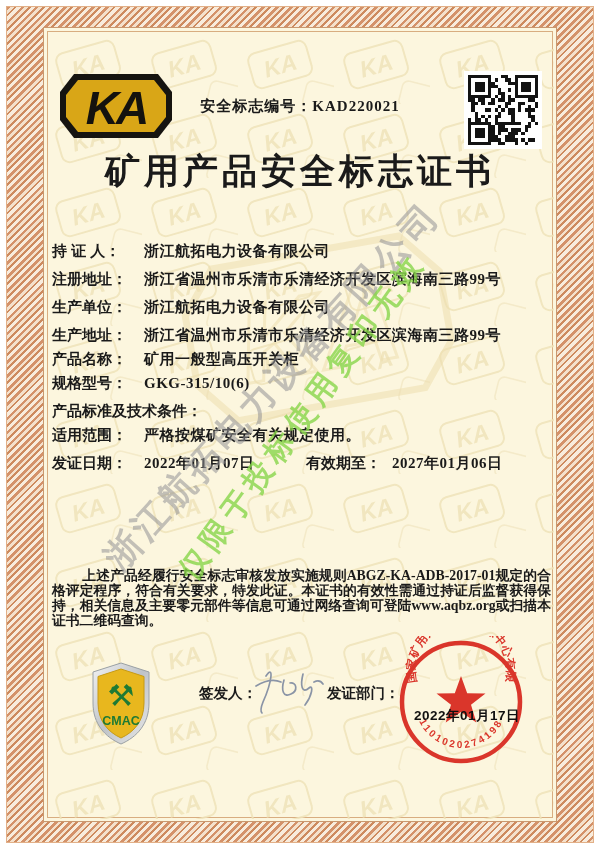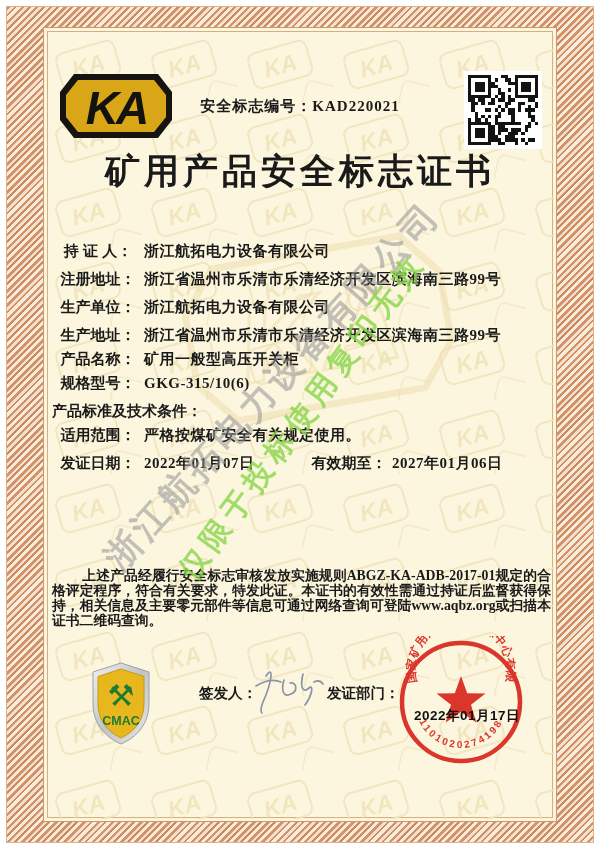--- a/index.html
+++ b/index.html
@@ -16,21 +16,21 @@
   .wm-gray{left:112px;top:540px;transform:rotate(-48deg);font-size:36px;letter-spacing:4px;color:rgba(145,145,150,0.55);}
   .wm-green{left:186px;top:556px;transform:rotate(-54deg);font-size:30px;letter-spacing:6px;color:rgba(135,214,74,0.8);z-index:6;}
   
   .content{position:absolute;inset:0;z-index:3;}
   .ka-logo{position:absolute;left:58px;top:72px;}
   .cert-no{position:absolute;left:0;right:0;top:97px;text-align:center;font-size:15px;letter-spacing:1px;font-weight:600;}
   .qr-wrap{position:absolute;left:464px;top:71px;width:78px;height:78px;background:#ffffff;padding:0;}
   .qr-wrap svg{position:absolute;left:4px;top:4px;width:70px;height:70px;}
   .title{position:absolute;left:0;right:0;top:148px;text-align:center;font-size:35px;font-weight:700;letter-spacing:4px;}
   .row{position:absolute;left:52px;right:48px;display:flex;align-items:baseline;}
-  .lbl{font-family:"Liberation Sans","DejaVu Sans",sans-serif;font-size:15px;font-weight:700;flex:0 0 92px;white-space:nowrap;text-align:center;}
+  .lbl{font-family:"Liberation Sans","DejaVu Sans",sans-serif;font-size:15px;font-weight:700;flex:0 0 92px;white-space:nowrap;}
   .lbl-long{flex:0 0 auto;}
   .val{font-size:15px;font-weight:700;letter-spacing:0.5px;}
   .val-long{margin-left:32px;}
   .val-date{flex:0 0 162px;}
   .lbl2{flex:0 0 86px;}
   .r1{top:242px}.r2{top:270px}.r3{top:298px}.r4{top:326px}.r5{top:350px}
   .r6{top:374px}.r7{top:402px}.r8{top:426px}.r9{top:454px}.r10{top:486px}
   .statement{position:absolute;left:52px;right:49px;top:568px;font-size:13.8px;line-height:15px;
              font-weight:700;text-indent:2.2em;text-align:justify;}
   .cmac{position:absolute;left:88px;top:661px;}

